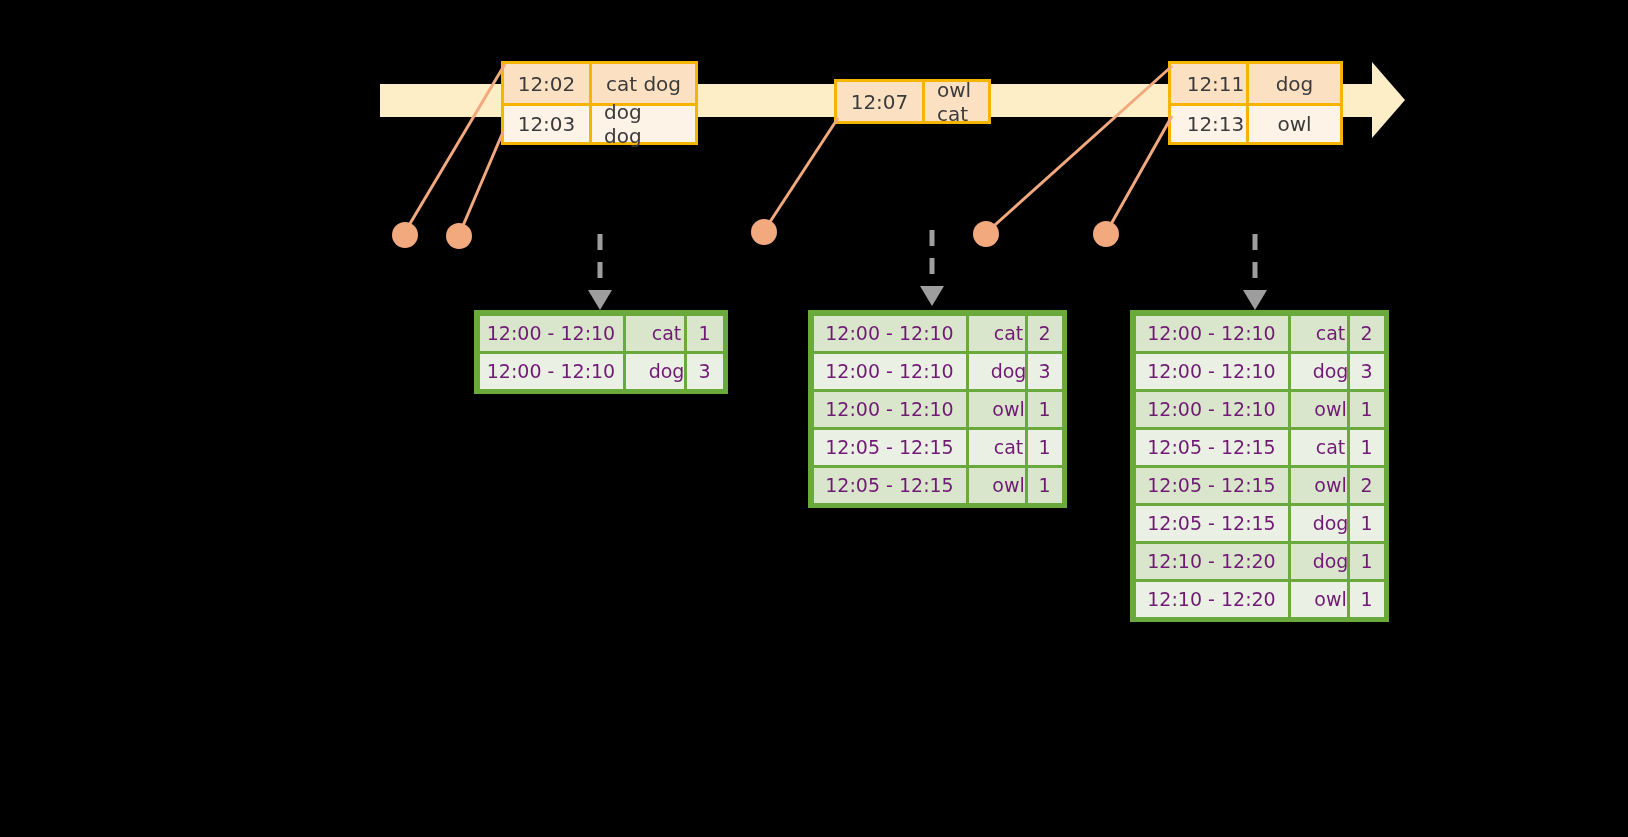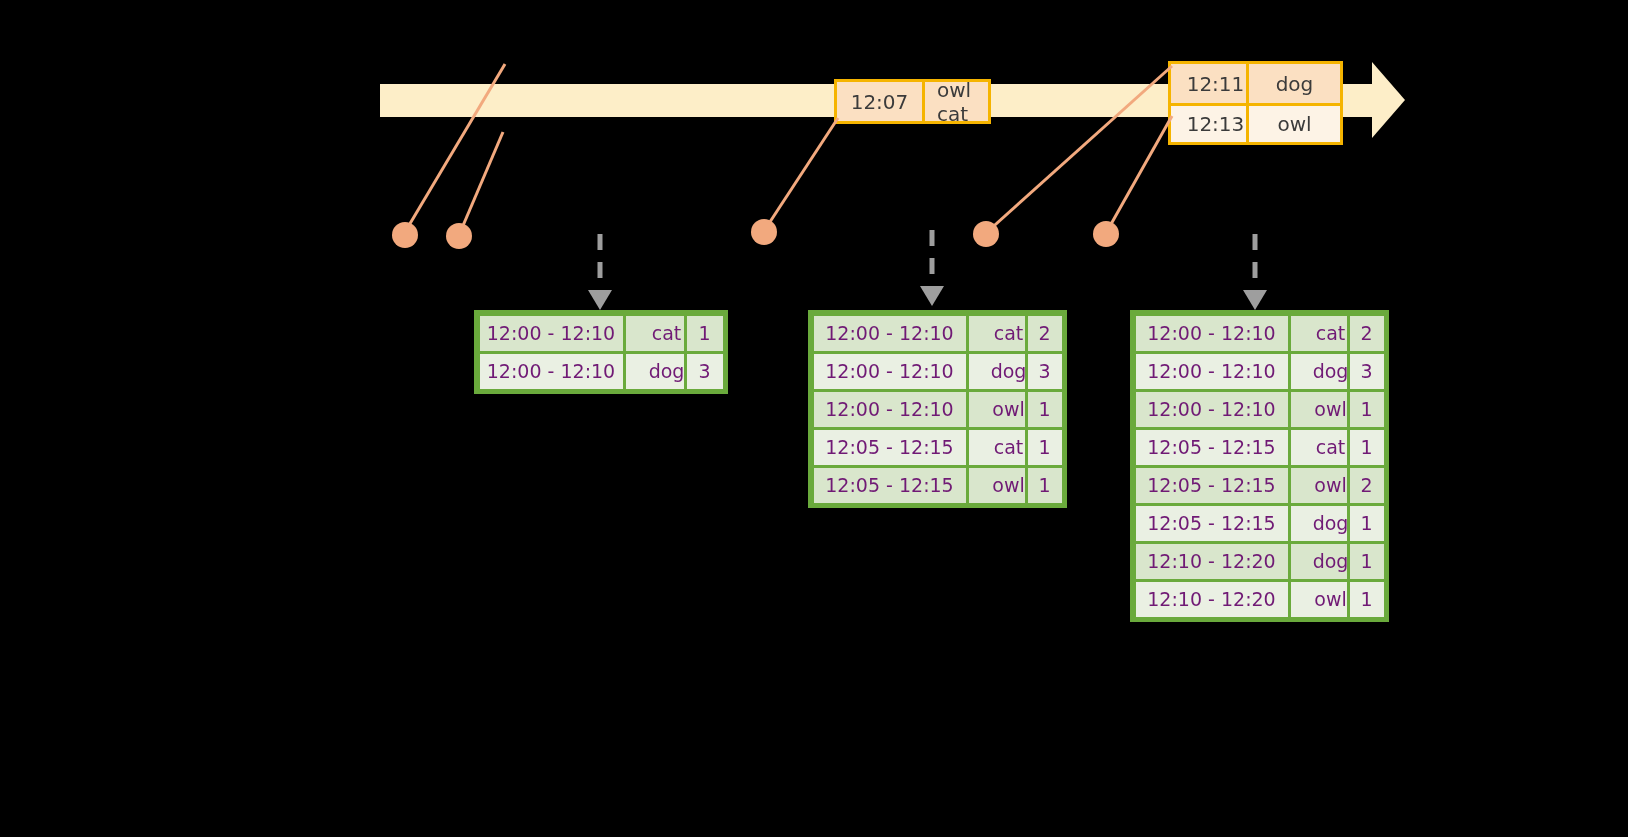--- a/index.html
+++ b/index.html
@@ -139,20 +139,30 @@
   #table-2 .c-count  { width: 34px; }
 </style>
 </head>
 <body>
 
 <div class="stage">
 
   <div class="timeline-bar"></div>
   <div class="timeline-arrowhead"></div>
 
+  <div class="event-box" id="event-box-0">
+    <div class="event-row shade-dark">
+      <div class="event-time">12:02</div>
+      <div class="event-words">cat dog</div>
+    </div>
+    <div class="event-row shade-light">
+      <div class="event-time">12:03</div>
+      <div class="event-words">dog dog</div>
+    </div>
+  </div>
 
   <div class="event-box" id="event-box-1">
     <div class="event-row shade-dark">
       <div class="event-time">12:07</div>
       <div class="event-words">owl cat</div>
     </div>
   </div>
 
   <div class="event-box" id="event-box-2">
     <div class="event-row shade-dark">

